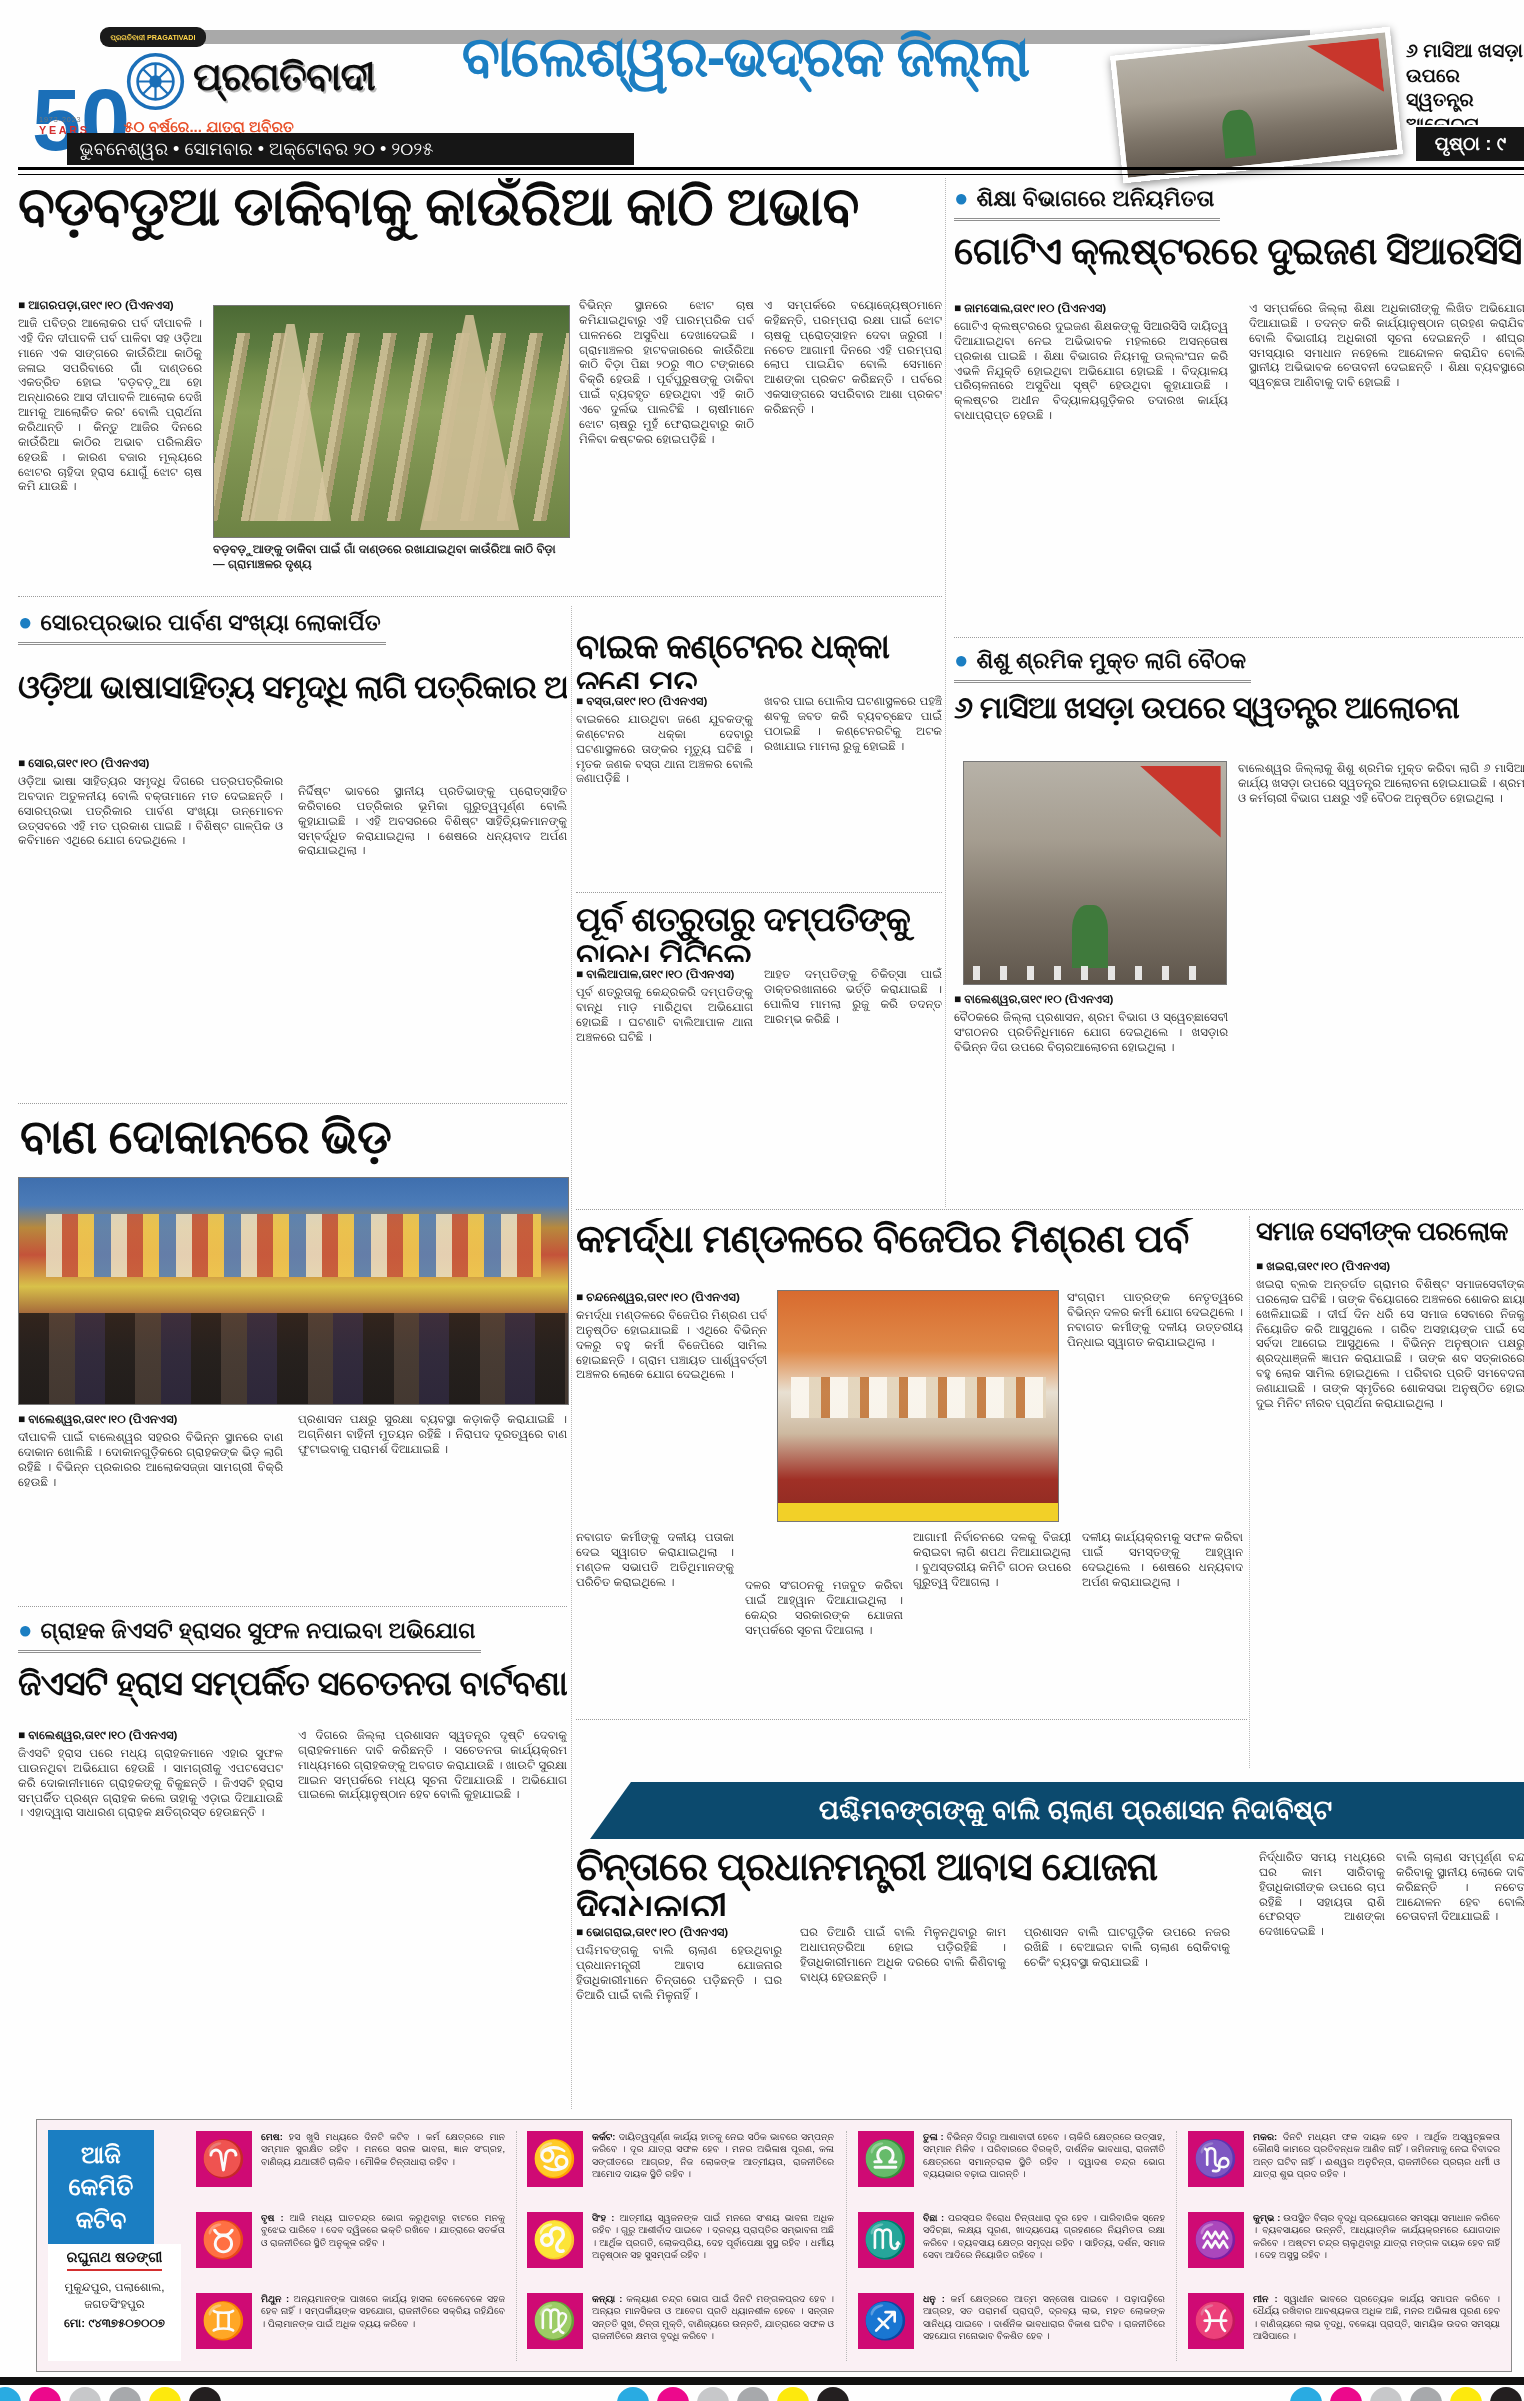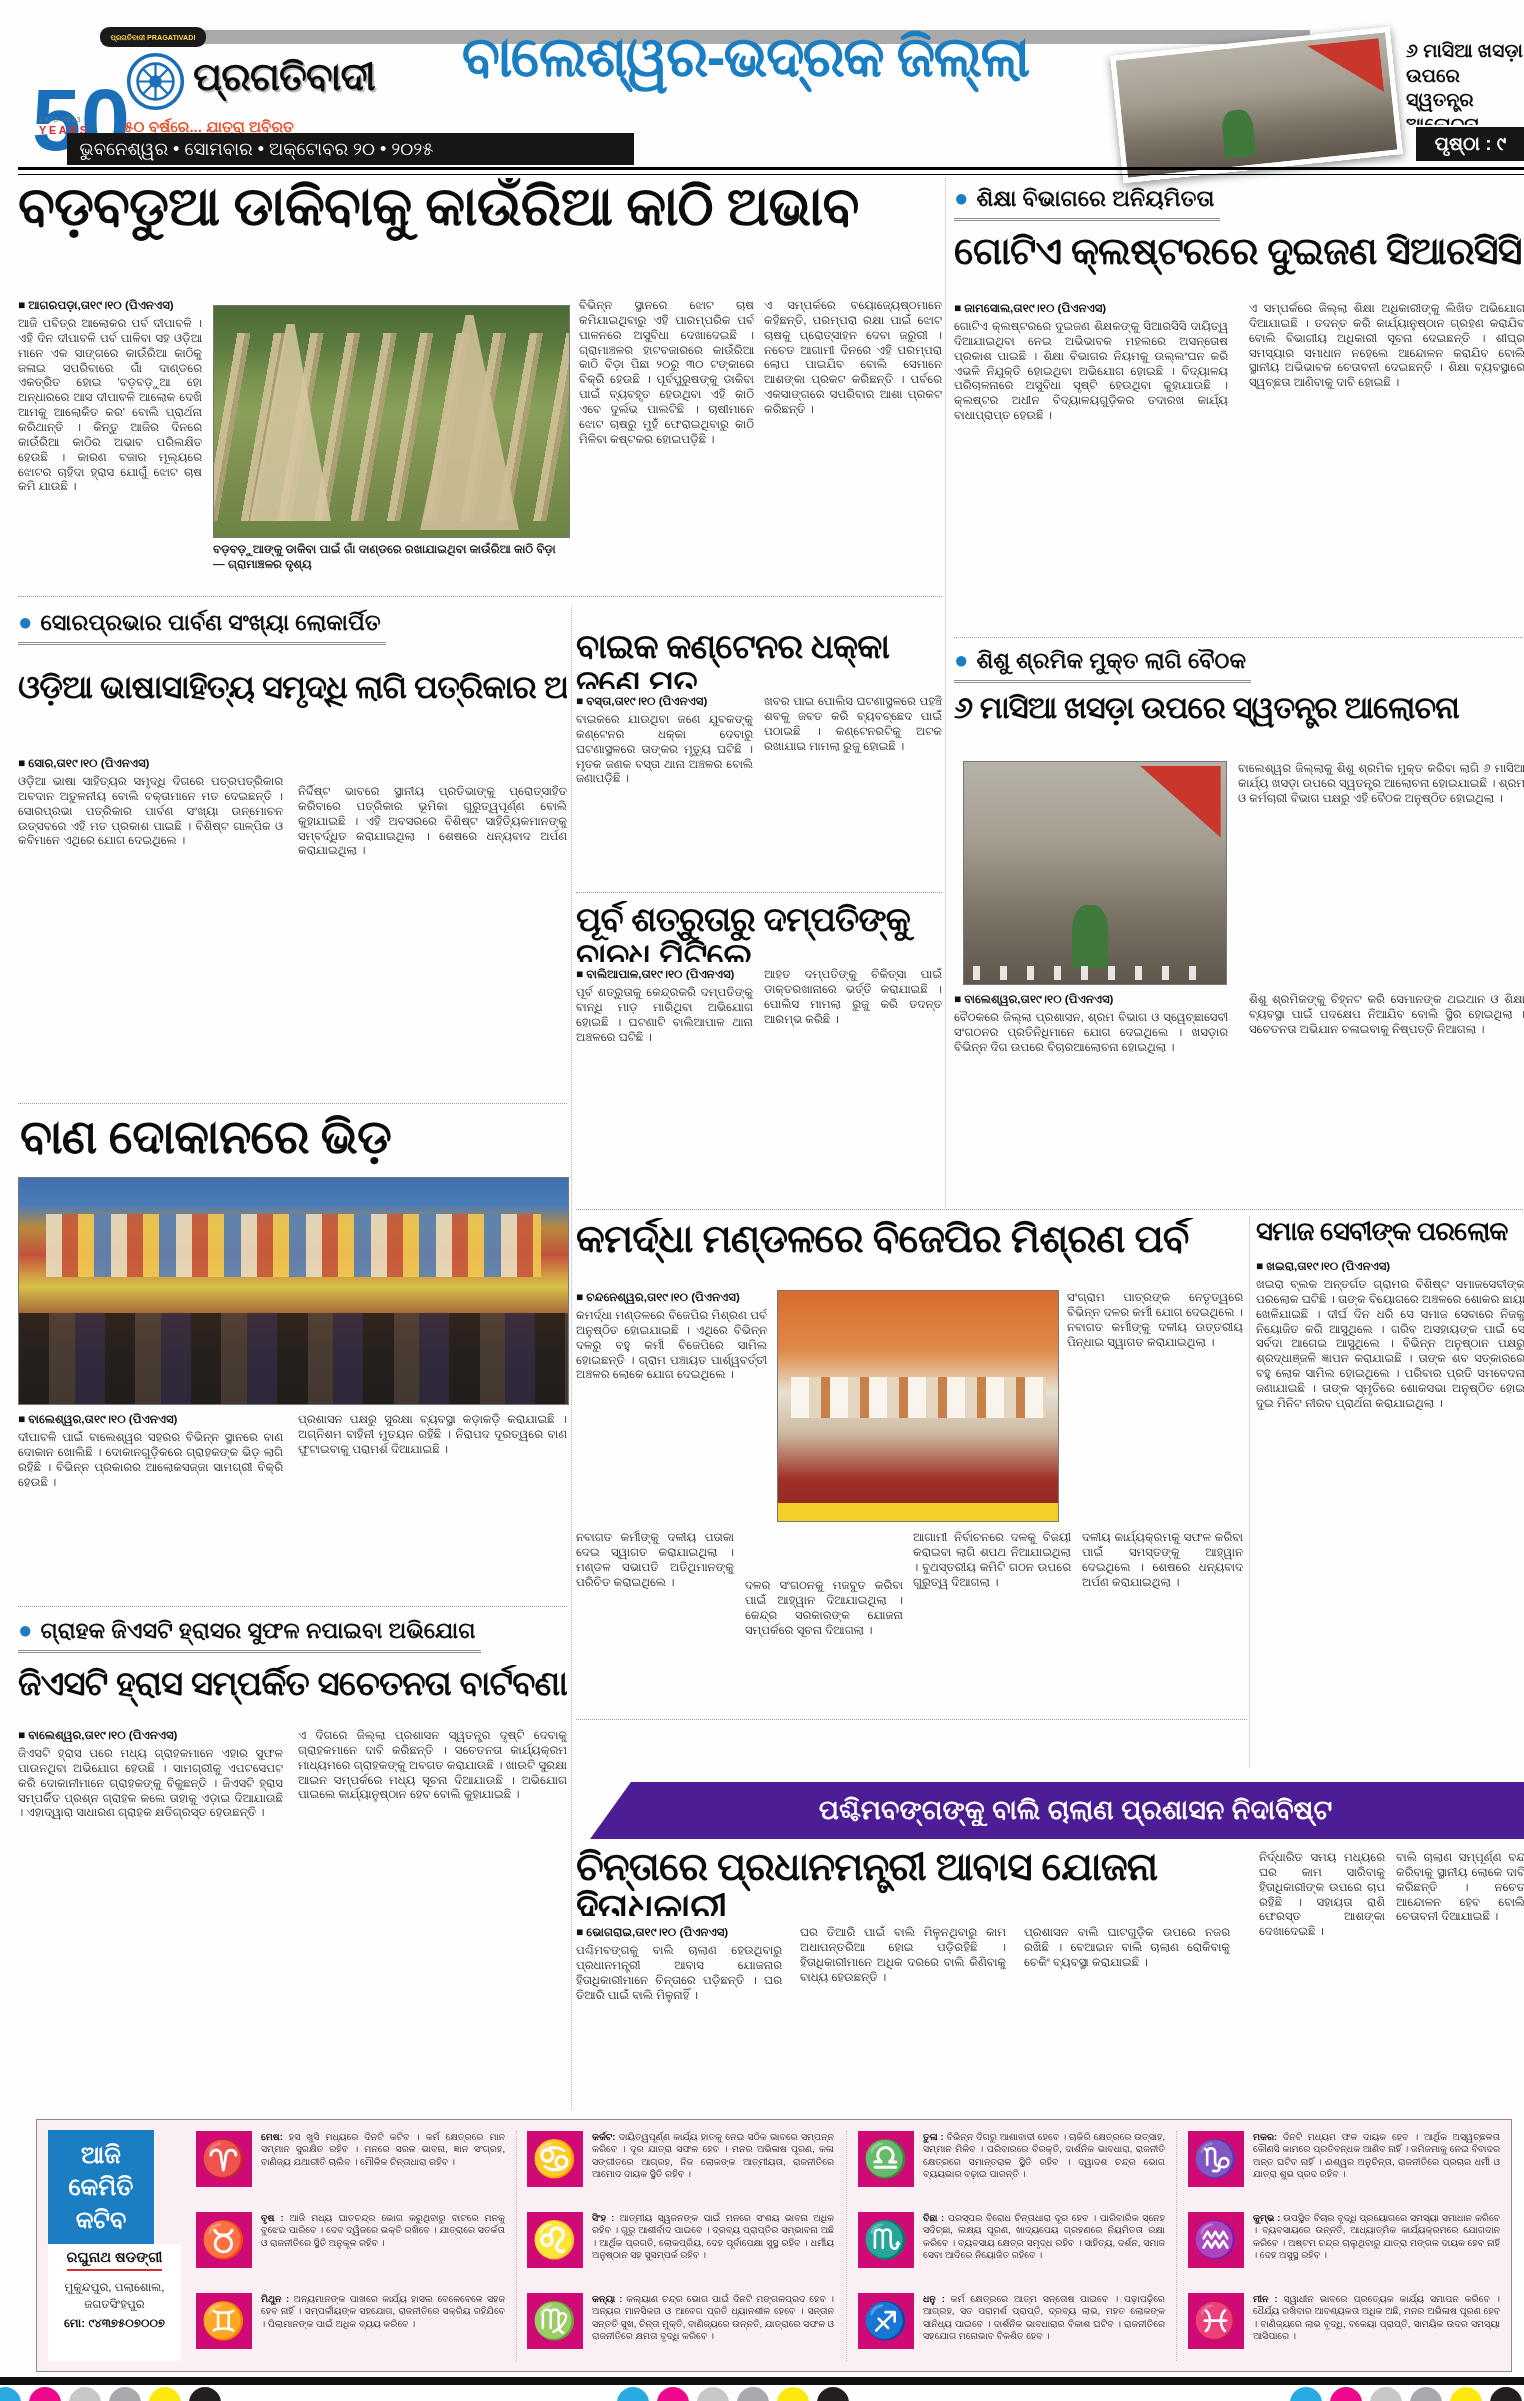--- a/index.html
+++ b/index.html
@@ -146,21 +146,20 @@
   <div class="abs photo" style="left:963px;top:761px;width:262px;height:222px;background:
       linear-gradient(180deg,#b7b2a8 0%,#a59d90 35%,#7d7468 68%,#5f564c 100%);">
     <div class="abs" style="right:5.4px;top:3.6px;width:81px;height:72px;background:#c8362c;clip-path:polygon(100% 0,100% 100%,0 0);"></div>
     <div class="abs" style="left:108px;bottom:16px;width:36px;height:63px;background:#3f7a3c;border-radius:40% 40% 0 0;"></div>
     <div class="abs" style="left:9px;bottom:3.6px;width:242px;height:14.4px;background:
         repeating-linear-gradient(90deg, rgba(245,245,245,.9) 0 7.2px, rgba(150,140,130,.0) 7.2px 27px);"></div>
   </div>
   <div class="abs col" style="left:1238px;top:761px;width:287px;height:222px;">ବାଲେଶ୍ୱର ଜିଲ୍ଲାକୁ ଶିଶୁ ଶ୍ରମିକ ମୁକ୍ତ କରିବା ଲାଗି ୬ ମାସିଆ କାର୍ଯ୍ୟ ଖସଡ଼ା ଉପରେ ସ୍ୱତନ୍ତ୍ର ଆଲୋଚନା ହୋଇଯାଇଛି । ଶ୍ରମ ଓ କର୍ମଚାରୀ ବିଭାଗ ପକ୍ଷରୁ ଏହି ବୈଠକ ଅନୁଷ୍ଠିତ ହୋଇଥିଲା ।</div>
   <div class="abs dl" style="left:954px;top:992px;width:274px;">■ ବାଲେଶ୍ୱର,ତା୧୯।୧୦ (ପିଏନଏସ)</div>
   <div class="abs col" style="left:954px;top:1010px;width:274px;height:194px;">ବୈଠକରେ ଜିଲ୍ଲା ପ୍ରଶାସନ, ଶ୍ରମ ବିଭାଗ ଓ ସ୍ୱେଚ୍ଛାସେବୀ ସଂଗଠନର ପ୍ରତିନିଧିମାନେ ଯୋଗ ଦେଇଥିଲେ । ଖସଡ଼ାର ବିଭିନ୍ନ ଦିଗ ଉପରେ ବିଚାରଆଲୋଚନା ହୋଇଥିଲା ।</div>
-  <div class="abs col" style="left:1249px;top:992px;width:276px;height:212px;">ଶିଶୁ ଶ୍ରମିକଙ୍କୁ ଚିହ୍ନଟ କରି ସେମାନଙ୍କ ଥଇଥାନ ଓ ଶିକ୍ଷା ବ୍ୟବସ୍ଥା ପାଇଁ ପଦକ୍ଷେପ ନିଆଯିବ ବୋଲି ସ୍ଥିର ହୋଇଥିଲା । ସଚେତନତା ଅଭିଯାନ ଚଳାଇବାକୁ ନିଷ୍ପତ୍ତି ନିଆଗଲା ।</div>
 
   <div class="abs hr" style="left:576px;top:1209px;width:949px;"></div>
 
   <div class="abs h" style="left:576px;top:1218px;width:669px;height:65px;font-size:39px;">କମର୍ଦ୍ଧା ମଣ୍ଡଳରେ ବିଜେପିର ମିଶ୍ରଣ ପର୍ବ</div>
   <div class="abs dl" style="left:576px;top:1290px;width:193px;">■ ଚନ୍ଦନେଶ୍ୱର,ତା୧୯।୧୦ (ପିଏନଏସ)</div>
   <div class="abs col" style="left:576px;top:1308px;width:191px;height:217px;">କମର୍ଦ୍ଧା ମଣ୍ଡଳରେ ବିଜେପିର ମିଶ୍ରଣ ପର୍ବ ଅନୁଷ୍ଠିତ ହୋଇଯାଇଛି । ଏଥିରେ ବିଭିନ୍ନ ଦଳରୁ ବହୁ କର୍ମୀ ବିଜେପିରେ ସାମିଲ ହୋଇଛନ୍ତି । ଗ୍ରାମ ପଞ୍ଚାୟତ ପାର୍ଶ୍ୱବର୍ତ୍ତୀ ଅଞ୍ଚଳର ଲୋକେ ଯୋଗ ଦେଇଥିଲେ ।</div>
   <div class="abs photo" style="left:777px;top:1290px;width:280px;height:230px;background:
       linear-gradient(180deg,#d86b2f 0%,#e08a49 26%,#e8e0d2 44%,#cdb9a0 62%,#a03026 82%,#8c2a22 100%);">
     <div class="abs" style="left:12.6px;top:86px;width:255px;height:41px;background:
         repeating-linear-gradient(90deg, rgba(250,246,238,.95) 0 18px, rgba(228,214,190,.95) 18px 30.5px, rgba(196,120,60,.9) 30.5px 39px);"></div>
@@ -172,21 +171,21 @@
   <div class="abs col" style="left:913px;top:1530px;width:158px;height:178px;">ଆଗାମୀ ନିର୍ବାଚନରେ ଦଳକୁ ବିଜୟୀ କରାଇବା ଲାଗି ଶପଥ ନିଆଯାଇଥିଲା । ବୁଥସ୍ତରୀୟ କମିଟି ଗଠନ ଉପରେ ଗୁରୁତ୍ୱ ଦିଆଗଲା ।</div>
   <div class="abs col" style="left:1082px;top:1530px;width:161px;height:178px;">ଦଳୀୟ କାର୍ଯ୍ୟକ୍ରମକୁ ସଫଳ କରିବା ପାଇଁ ସମସ୍ତଙ୍କୁ ଆହ୍ୱାନ ଦେଇଥିଲେ । ଶେଷରେ ଧନ୍ୟବାଦ ଅର୍ପଣ କରାଯାଇଥିଲା ।</div>
   <div class="abs hr" style="left:576px;top:1719px;width:671px;"></div>
 
   <div class="abs vr" style="left:1249px;top:1216px;height:552px;"></div>
 
   <div class="abs h" style="left:1256px;top:1218px;width:269px;height:36px;font-size:26px;white-space:nowrap;">ସମାଜ ସେବୀଙ୍କ ପରଲୋକ</div>
   <div class="abs dl" style="left:1256px;top:1259px;width:269px;">■ ଖଇରା,ତା୧୯।୧୦ (ପିଏନଏସ)</div>
   <div class="abs col" style="left:1256px;top:1277px;width:269px;height:492px;">ଖଇରା ବ୍ଲକ ଅନ୍ତର୍ଗତ ଗ୍ରାମର ବିଶିଷ୍ଟ ସମାଜସେବୀଙ୍କ ପରଲୋକ ଘଟିଛି । ତାଙ୍କ ବିୟୋଗରେ ଅଞ୍ଚଳରେ ଶୋକର ଛାୟା ଖେଳିଯାଇଛି । ଦୀର୍ଘ ଦିନ ଧରି ସେ ସମାଜ ସେବାରେ ନିଜକୁ ନିୟୋଜିତ କରି ଆସୁଥିଲେ । ଗରିବ ଅସହାୟଙ୍କ ପାଇଁ ସେ ସର୍ବଦା ଆଗେଇ ଆସୁଥିଲେ । ବିଭିନ୍ନ ଅନୁଷ୍ଠାନ ପକ୍ଷରୁ ଶ୍ରଦ୍ଧାଞ୍ଜଳି ଜ୍ଞାପନ କରାଯାଇଛି । ତାଙ୍କ ଶବ ସତ୍କାରରେ ବହୁ ଲୋକ ସାମିଲ ହୋଇଥିଲେ । ପରିବାର ପ୍ରତି ସମବେଦନା ଜଣାଯାଇଛି । ତାଙ୍କ ସ୍ମୃତିରେ ଶୋକସଭା ଅନୁଷ୍ଠିତ ହୋଇ ଦୁଇ ମିନିଟ ନୀରବ ପ୍ରାର୍ଥନା କରାଯାଇଥିଲା ।</div>
 
-  <div class="abs" style="left:590px;top:1782px;width:935px;height:57px;background:#4c1d95;clip-path:polygon(41px 0,100% 0,100% 100%,0 100%);display:flex;align-items:center;justify-content:center;padding-left:36px;box-sizing:border-box;">
+  <div class="abs" style="left:590px;top:1782px;width:935px;height:57px;background:#0c4a6e;clip-path:polygon(41px 0,100% 0,100% 100%,0 100%);display:flex;align-items:center;justify-content:center;padding-left:36px;box-sizing:border-box;">
     <span style="color:#fff;font-weight:bold;font-size:27px;white-space:nowrap;overflow:hidden;">ପଶ୍ଚିମବଙ୍ଗଙ୍କୁ ବାଲି ଚାଲାଣ ପ୍ରଶାସନ ନିଦାବିଷ୍ଟ</span>
   </div>
   <div class="abs h" style="left:576px;top:1846px;width:673px;height:70px;font-size:39px;">ଚିନ୍ତାରେ ପ୍ରଧାନମନ୍ତ୍ରୀ ଆବାସ ଯୋଜନା ହିତାଧିକାରୀ</div>
   <div class="abs dl" style="left:576px;top:1925px;width:206px;">■ ଭୋଗରାଇ,ତା୧୯।୧୦ (ପିଏନଏସ)</div>
   <div class="abs col" style="left:576px;top:1943px;width:206px;height:167px;">ପଶ୍ଚିମବଙ୍ଗକୁ ବାଲି ଚାଲାଣ ହେଉଥିବାରୁ ପ୍ରଧାନମନ୍ତ୍ରୀ ଆବାସ ଯୋଜନାର ହିତାଧିକାରୀମାନେ ଚିନ୍ତାରେ ପଡ଼ିଛନ୍ତି । ଘର ତିଆରି ପାଇଁ ବାଲି ମିଳୁନାହିଁ ।</div>
   <div class="abs col" style="left:1024px;top:1925px;width:206px;height:185px;">ପ୍ରଶାସନ ବାଲି ଘାଟଗୁଡ଼ିକ ଉପରେ ନଜର ରଖିଛି । ବେଆଇନ ବାଲି ଚାଲାଣ ରୋକିବାକୁ ଚେକିଂ ବ୍ୟବସ୍ଥା କରାଯାଇଛି ।</div>
   <div class="abs col" style="left:800px;top:1925px;width:206px;height:185px;">ଘର ତିଆରି ପାଇଁ ବାଲି ମିଳୁନଥିବାରୁ କାମ ଅଧାପନ୍ତରିଆ ହୋଇ ପଡ଼ିରହିଛି । ହିତାଧିକାରୀମାନେ ଅଧିକ ଦରରେ ବାଲି କିଣିବାକୁ ବାଧ୍ୟ ହେଉଛନ୍ତି ।</div>
   <div class="abs col" style="left:1259px;top:1850px;width:126px;height:260px;">ନିର୍ଦ୍ଧାରିତ ସମୟ ମଧ୍ୟରେ ଘର କାମ ସାରିବାକୁ ହିତାଧିକାରୀଙ୍କ ଉପରେ ଚାପ ରହିଛି । ସହାୟତା ରାଶି ଫେରସ୍ତ ଆଶଙ୍କା ଦେଖାଦେଇଛି ।</div>
   <div class="abs col" style="left:1396px;top:1850px;width:129px;height:260px;">ବାଲି ଚାଲାଣ ସମ୍ପୂର୍ଣ୍ଣ ବନ୍ଦ କରିବାକୁ ସ୍ଥାନୀୟ ଲୋକେ ଦାବି କରିଛନ୍ତି । ନଚେତ ଆନ୍ଦୋଳନ ହେବ ବୋଲି ଚେତାବନୀ ଦିଆଯାଇଛି ।</div>
 

